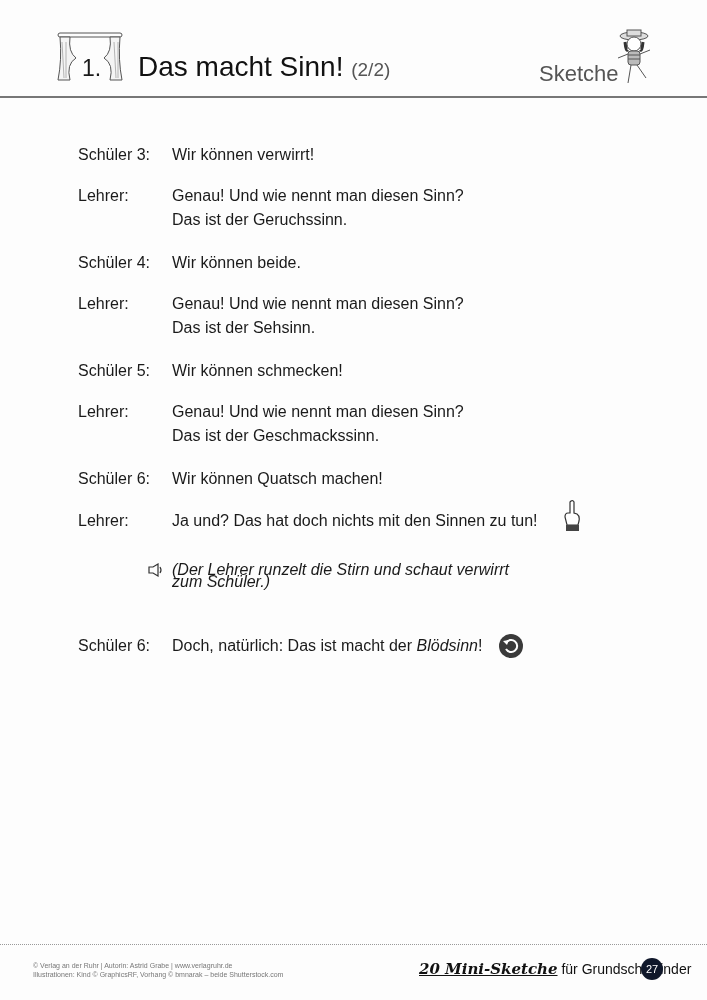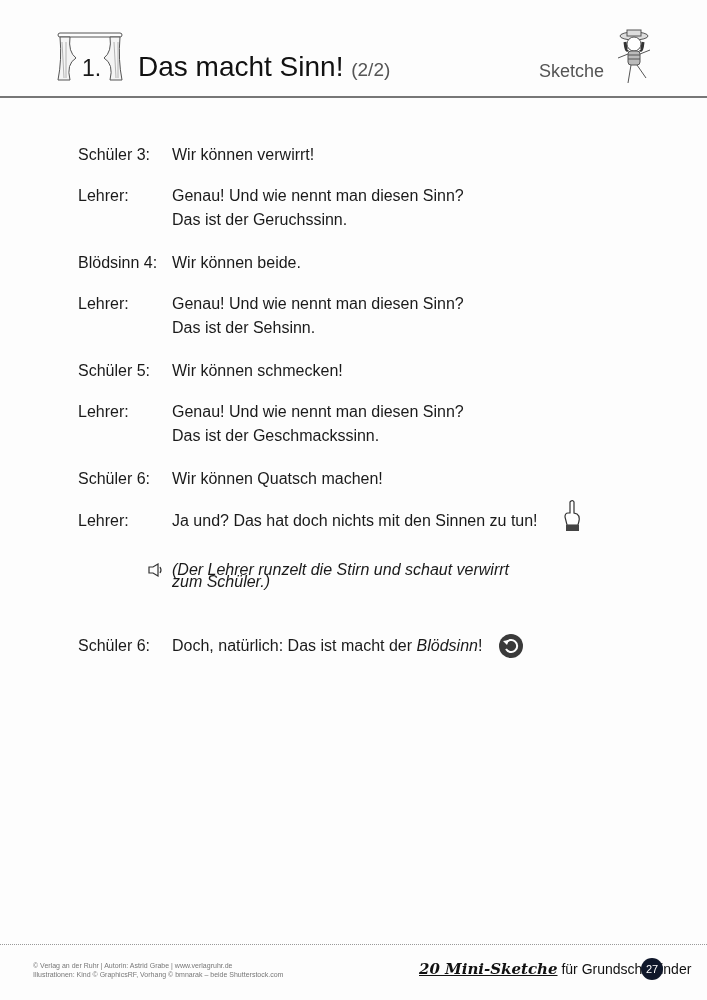--- a/index.html
+++ b/index.html
@@ -4,21 +4,21 @@
 <style>
   html, body { margin:0; padding:0; }
   body { width:707px; height:1000px; background:#fdfdfd; position:relative; overflow:hidden;
          font-family:"Liberation Sans", sans-serif; color:#1a1a1a; }
   .header { position:absolute; left:0; top:0; width:707px; height:98px; }
   .hline { position:absolute; left:0; top:96px; width:707px; height:2px; background:#777; }
   .curtain { position:absolute; left:56px; top:32px; width:68px; height:50px; }
   .num { position:absolute; left:82px; top:55px; font-size:23px; }
   .title { position:absolute; left:138px; top:51px; font-size:28px; color:#111; }
   .title .part { font-size:19px; color:#555; }
-  .section { position:absolute; left:539px; top:61px; font-size:18px; color:#555; }
+  .section { position:absolute; left:539px; top:61px; font-size:22px; color:#555; }
   .girl { position:absolute; left:612px; top:28px; width:44px; height:60px; }
   .line { position:absolute; left:78px; font-size:16px; line-height:24px; }
   .speaker { position:absolute; left:0; font-weight:normal; width:94px; white-space:nowrap; }
   .text { position:absolute; left:94px; white-space:nowrap; }
   .stage { font-style:italic; }
   .icon { position:absolute; }
   .footer-dots { position:absolute; left:0; top:944px; width:707px; border-top:1px dotted #999; }
   .footer-left { position:absolute; left:33px; top:961px; font-size:7px; color:#777; line-height:9px; }
   .footer-brand { position:absolute; left:419px; top:960px; font-size:14px; color:#111; white-space:nowrap; }
   .footer-brand b { font-family:"DejaVu Serif", serif; font-style:italic; font-size:15px;text-decoration:underline; }
@@ -57,21 +57,21 @@
 <div class="line" style="top:143px">
   <span class="speaker">Schüler 3:</span>
   <span class="text">Wir können verwirrt!</span>
 </div>
 <div class="line" style="top:184px">
   <span class="speaker">Lehrer:</span>
   <span class="text">Genau! Und wie nennt man diesen Sinn?</span>
   <span class="text" style="top:24px">Das ist der Geruchssinn.</span>
 </div>
 <div class="line" style="top:251px">
-  <span class="speaker">Blödsinn 4:</span>
+  <span class="speaker">Schüler 4:</span>
   <span class="text">Wir können beide.</span>
 </div>
 <div class="line" style="top:292px">
   <span class="speaker">Lehrer:</span>
   <span class="text">Genau! Und wie nennt man diesen Sinn?</span>
   <span class="text" style="top:24px">Das ist der Sehsinn.</span>
 </div>
 <div class="line" style="top:359px">
   <span class="speaker">Schüler 5:</span>
   <span class="text">Wir können schmecken!</span>

